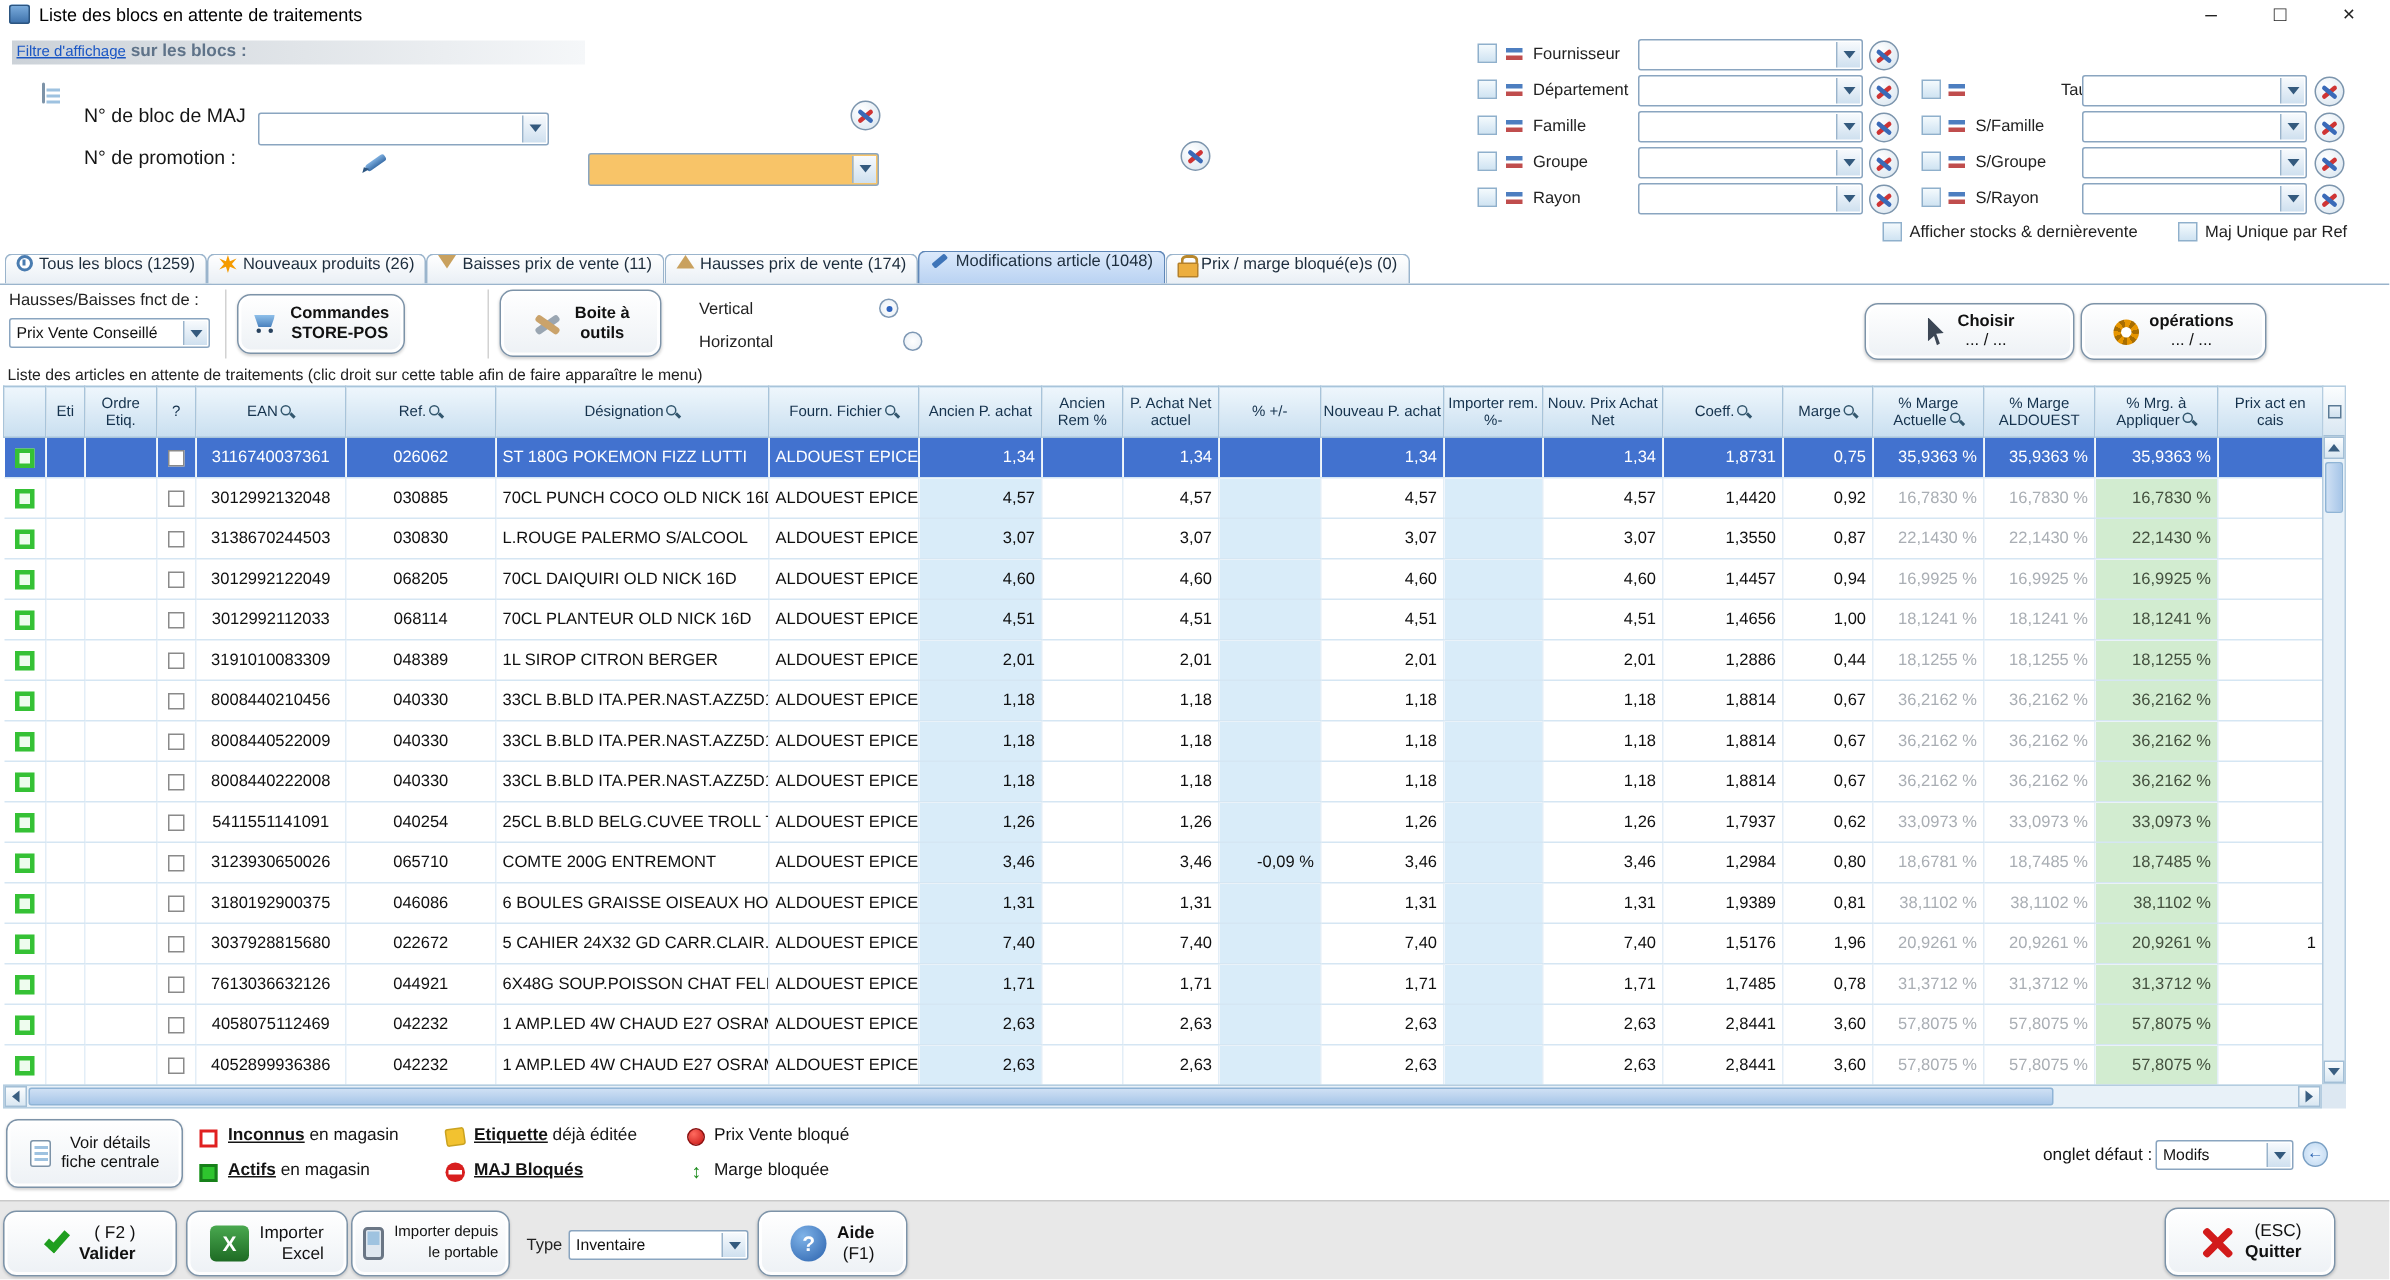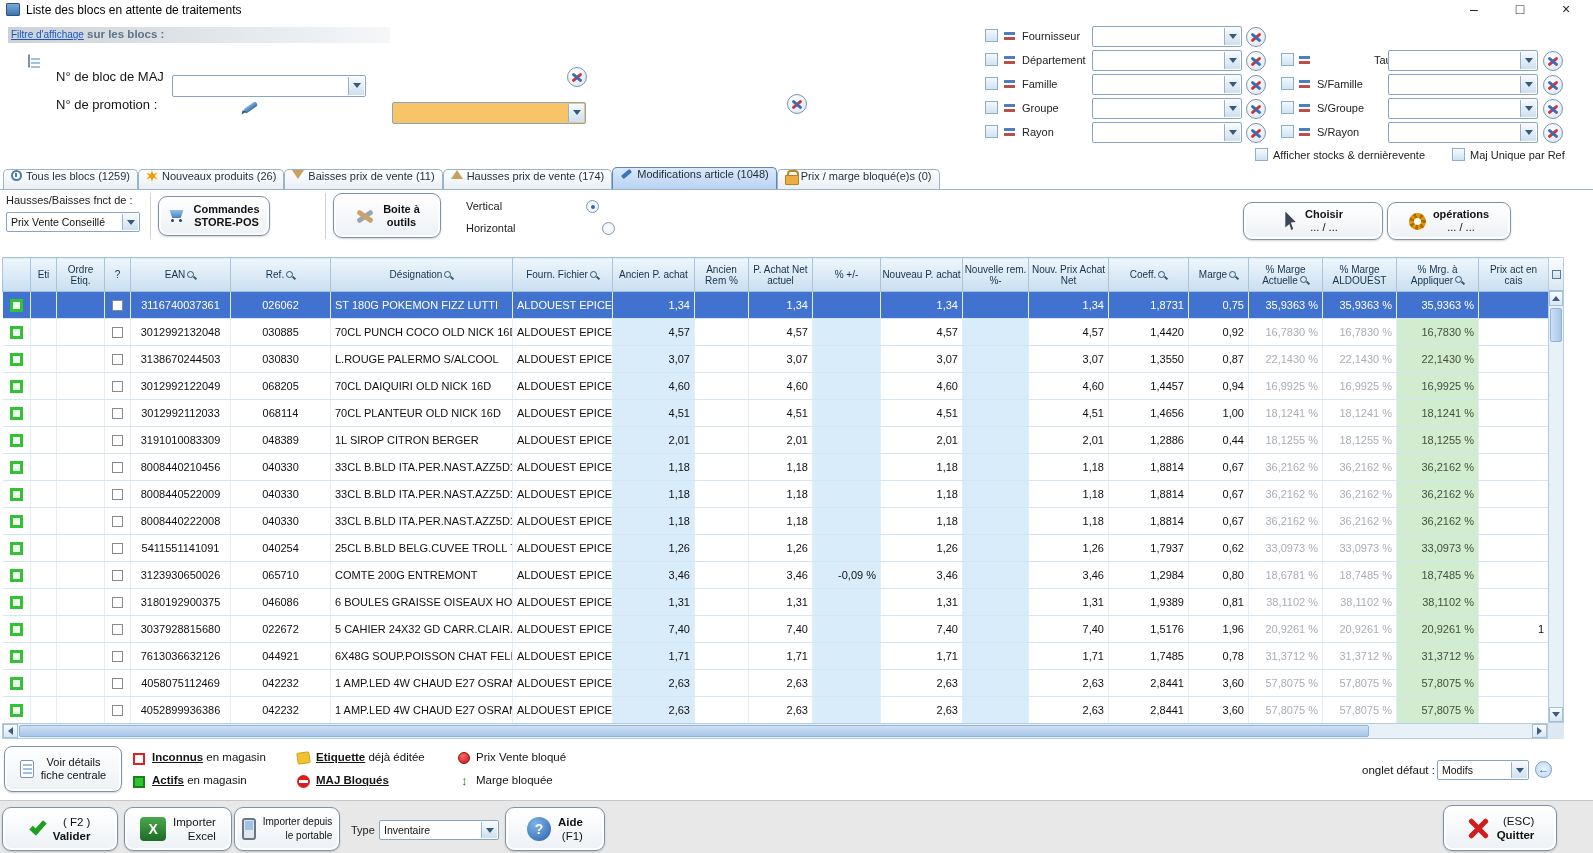--- a/index.html
+++ b/index.html
@@ -318,20 +318,21 @@
     </div>
     <div class="btn abs" style="left:1387px;top:12px;width:124px;height:38px">
       <span class="gearico"></span>
       <span class="btn-lines">
           <b>opérations</b>
           <span>... / ...</span>
         </span>
     </div>
   </div>
 
+  <div class="hint">Liste des articles en attente de traitements (clic droit sur cette table afin de faire apparaître le menu)</div>
 
   <div class="gridwrap">
     <table class="grid" id="grid-table">
         <colgroup>
           <col style="width: 28px;">
           <col style="width: 26px;">
           <col style="width: 48px;">
           <col style="width: 26px;">
           <col style="width: 100px;">
           <col style="width: 100px;">
@@ -359,21 +360,21 @@
             <th><span>?</span></th>
             <th><span>EAN</span><span class="mag"></span></th>
             <th><span>Ref.</span><span class="mag"></span></th>
             <th><span>Désignation</span><span class="mag"></span></th>
             <th><span>Fourn. Fichier</span><span class="mag"></span></th>
             <th><span>Ancien P. achat</span></th>
             <th><span>Ancien Rem %</span></th>
             <th><span>P. Achat Net actuel</span></th>
             <th><span>% +/-</span></th>
             <th><span>Nouveau P. achat</span></th>
-            <th><span>Nouvelle rem. %-</span></th>
+            <th><span>Importer rem. %-</span></th>
             <th><span>Nouv. Prix Achat Net</span></th>
             <th><span>Coeff.</span><span class="mag"></span></th>
             <th><span>Marge</span><span class="mag"></span></th>
             <th><span>% Marge Actuelle</span><span class="mag"></span></th>
             <th><span>% Marge ALDOUEST</span></th>
             <th><span>% Mrg. à Appliquer</span><span class="mag"></span></th>
             <th><span>Prix act en cais</span></th>
           </tr>
         </thead>
         <tbody>

